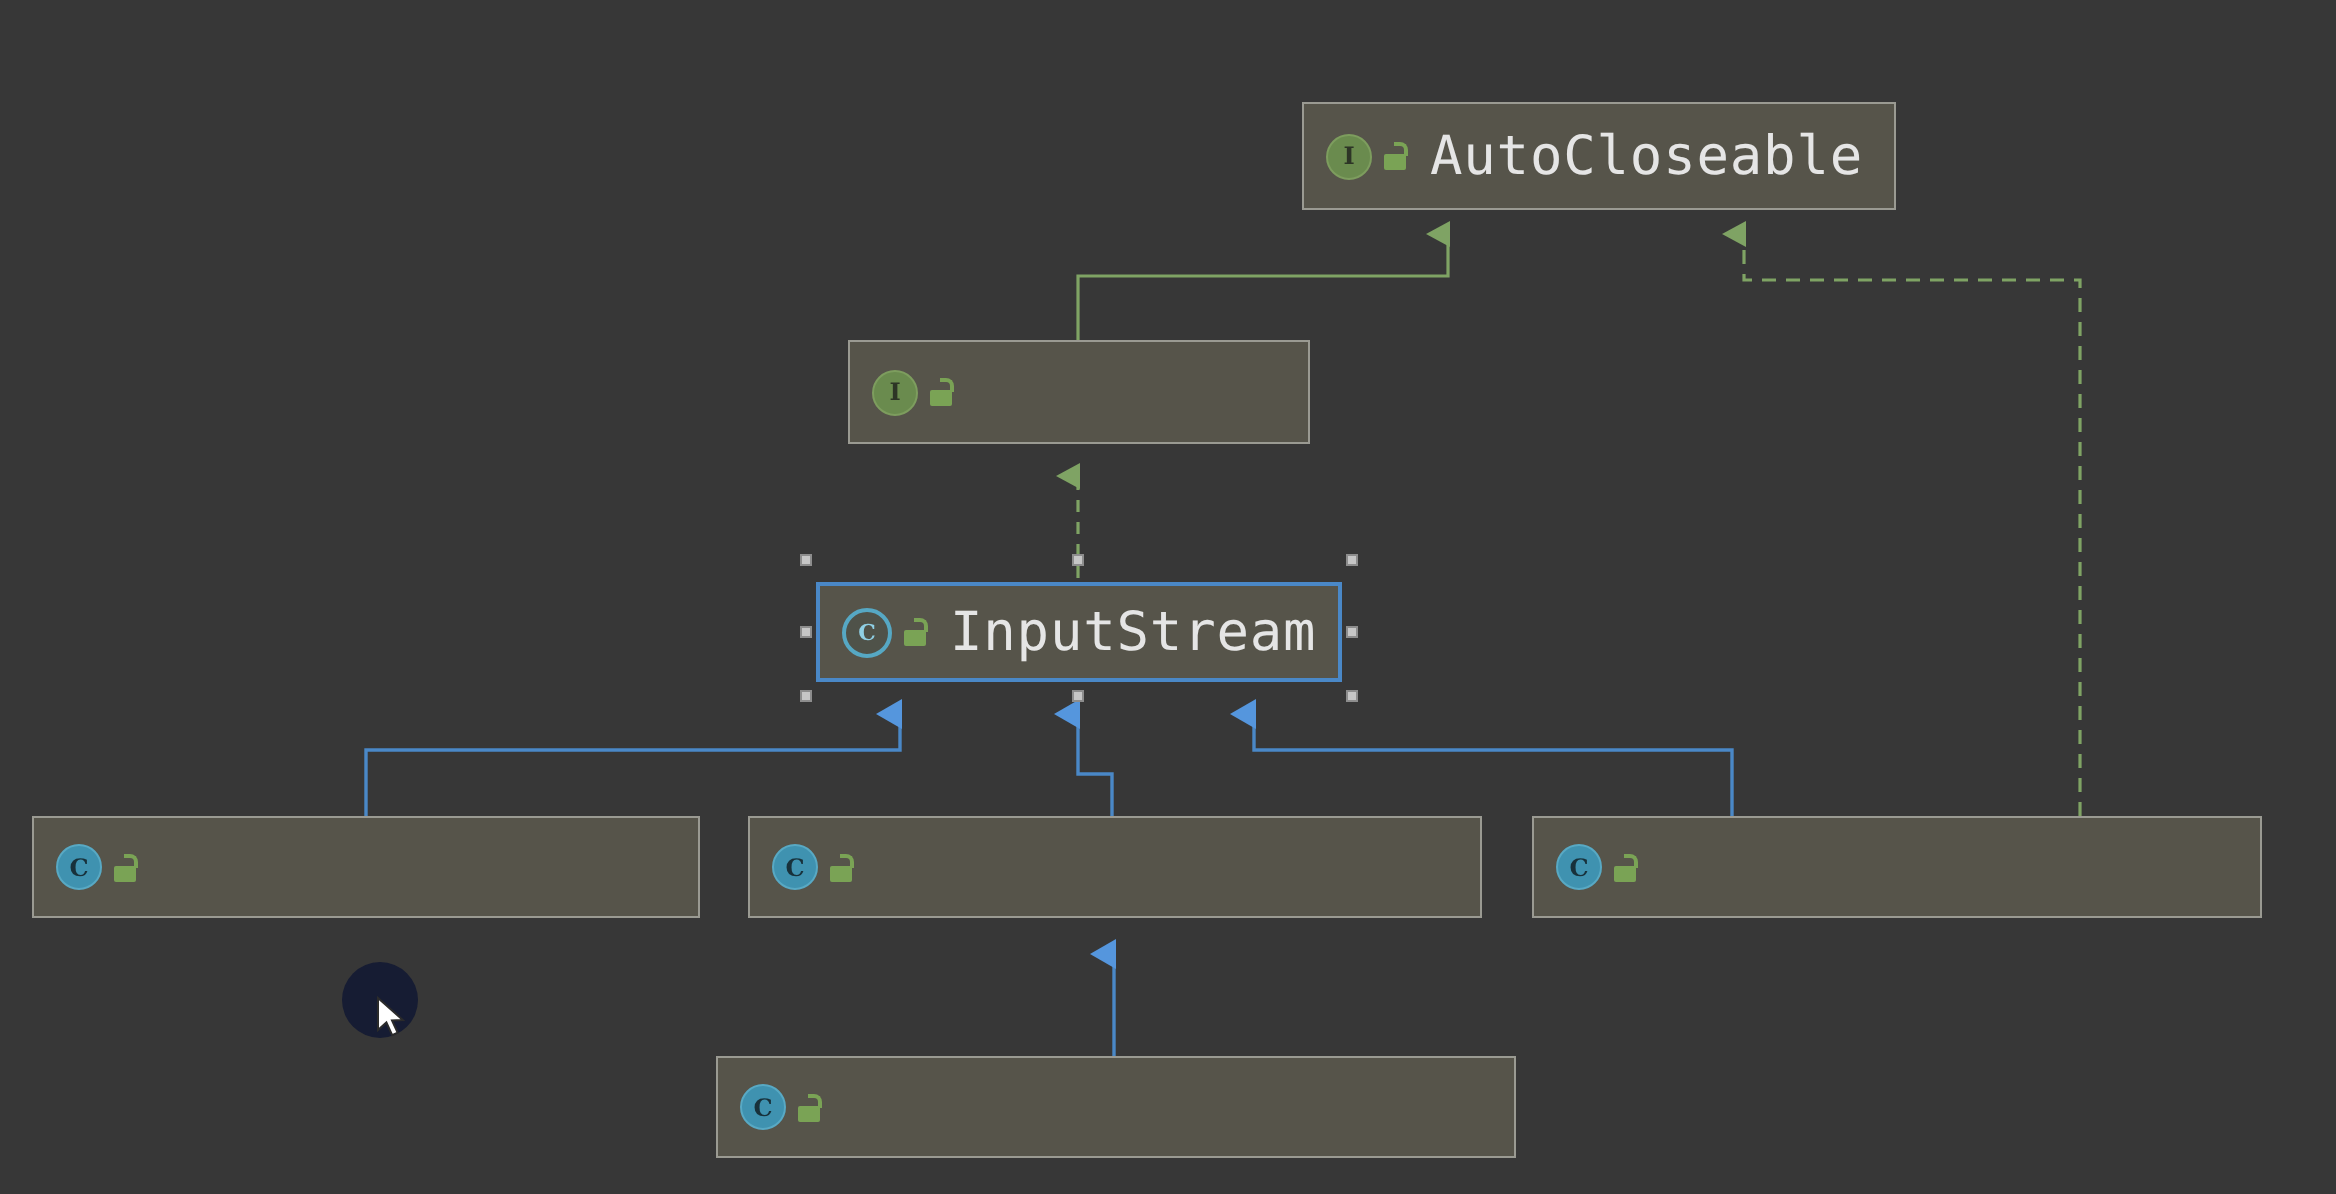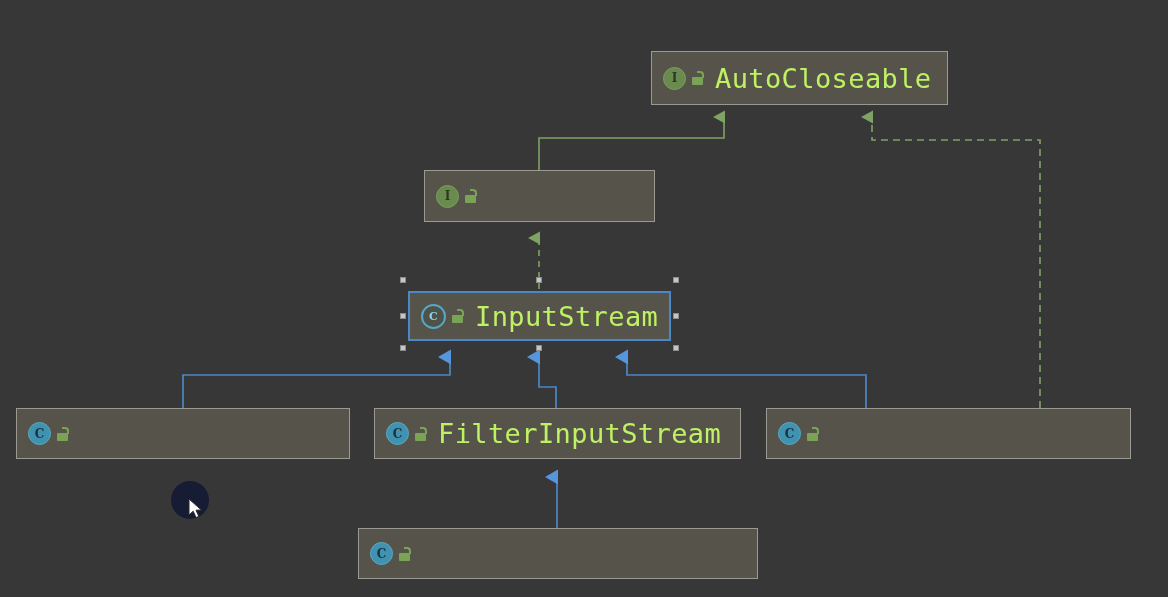--- a/index.html
+++ b/index.html
@@ -37,21 +37,21 @@
     align-items: center;
     padding: 0 14px 0 11px;
     height: 48px;
     white-space: nowrap;
   }
   .uml-node.selected {
     border: 2px solid #4a88c7;
     background: #56544a;
   }
   .node-label {
-    color: #bef264;
+    color: #e5e5e5;
     font-size: 27px;
     line-height: 1;
     letter-spacing: 0.4px;
     margin-left: 10px;
     user-select: none;
   }
   
   .icon-wrap {
     display: inline-flex;
     align-items: center;
@@ -240,21 +240,20 @@
   </div>
 
   <div class="uml-node" style="left:374px; top:408px; width:367px; height:51px;">
     <span class="icon-wrap">
       <span class="type-icon cls">C</span>
     </span>
     <span class="lock-icon">
       <span class="lock-shackle"></span>
         <span class="lock-body"></span>
     </span>
-    <span class="node-label">FilterInputStream</span>
   </div>
 
   <div class="uml-node" style="left:766px; top:408px; width:365px; height:51px;">
     <span class="icon-wrap">
       <span class="type-icon cls">C</span>
     </span>
     <span class="lock-icon">
       <span class="lock-shackle"></span>
         <span class="lock-body"></span>
     </span>

